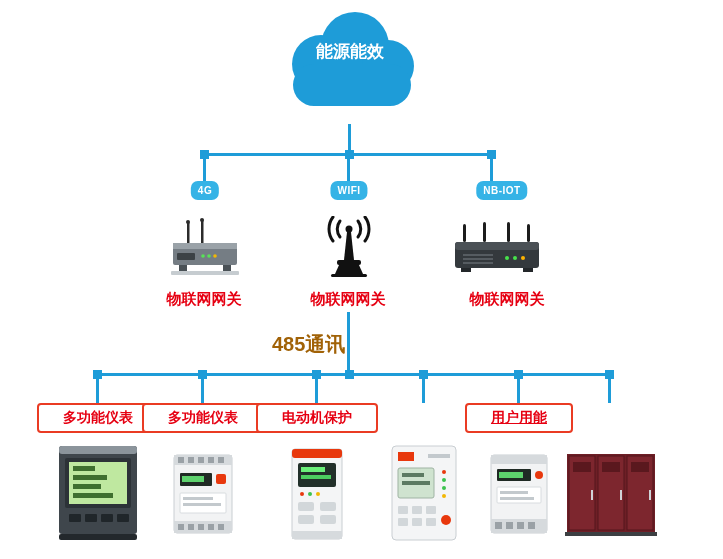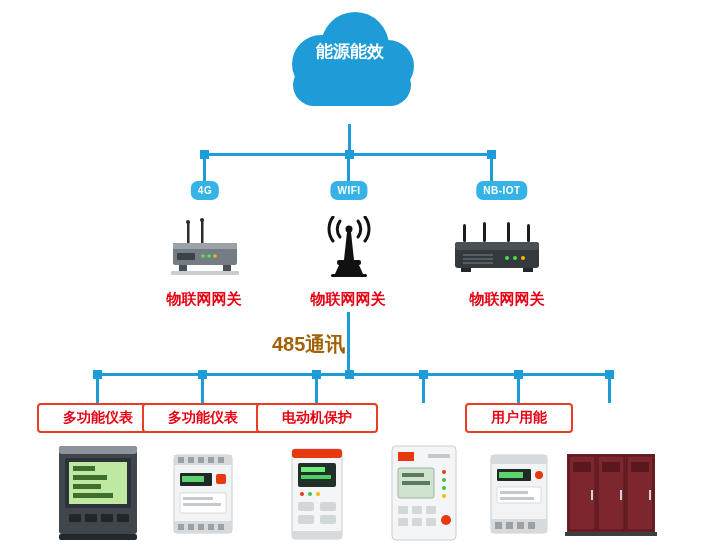--- a/index.html
+++ b/index.html
@@ -134,21 +134,21 @@
   <div class="line" style="left:96px;top:376px;width:3px;height:27px;"></div>
   <div class="line" style="left:201px;top:376px;width:3px;height:27px;"></div>
   <div class="line" style="left:315px;top:376px;width:3px;height:27px;"></div>
   <div class="line" style="left:422px;top:376px;width:3px;height:27px;"></div>
   <div class="line" style="left:517px;top:376px;width:3px;height:27px;"></div>
   <div class="line" style="left:608px;top:376px;width:3px;height:27px;"></div>
 
   <div class="dev-box" style="left:98px;top:403px;">多功能仪表</div>
   <div class="dev-box" style="left:203px;top:403px;">多功能仪表</div>
   <div class="dev-box" style="left:317px;top:403px;text-align:center;">电动机保护</div>
-  <div class="dev-box" style="left:519px;top:403px;">用户用能</div>
+  <div class="dev-box" style="left:519px;top:403px;text-decoration:underline;">用户用能</div>
 
   <div class="img" style="left:98px;top:444px;">
     <svg width="86" height="98" viewBox="0 0 86 98">
       <rect x="4" y="2" width="78" height="88" rx="3" fill="#3f464c"></rect>
       <rect x="4" y="2" width="78" height="8" rx="3" fill="#8b949b"></rect>
       <rect x="10" y="14" width="66" height="50" rx="2" fill="#2c3237"></rect>
       <rect x="14" y="18" width="58" height="42" fill="#bfe8a0"></rect>
       <rect x="18" y="22" width="22" height="5" fill="#3f6f2f"></rect>
       <rect x="18" y="31" width="34" height="5" fill="#3f6f2f"></rect>
       <rect x="18" y="40" width="28" height="5" fill="#3f6f2f"></rect>

